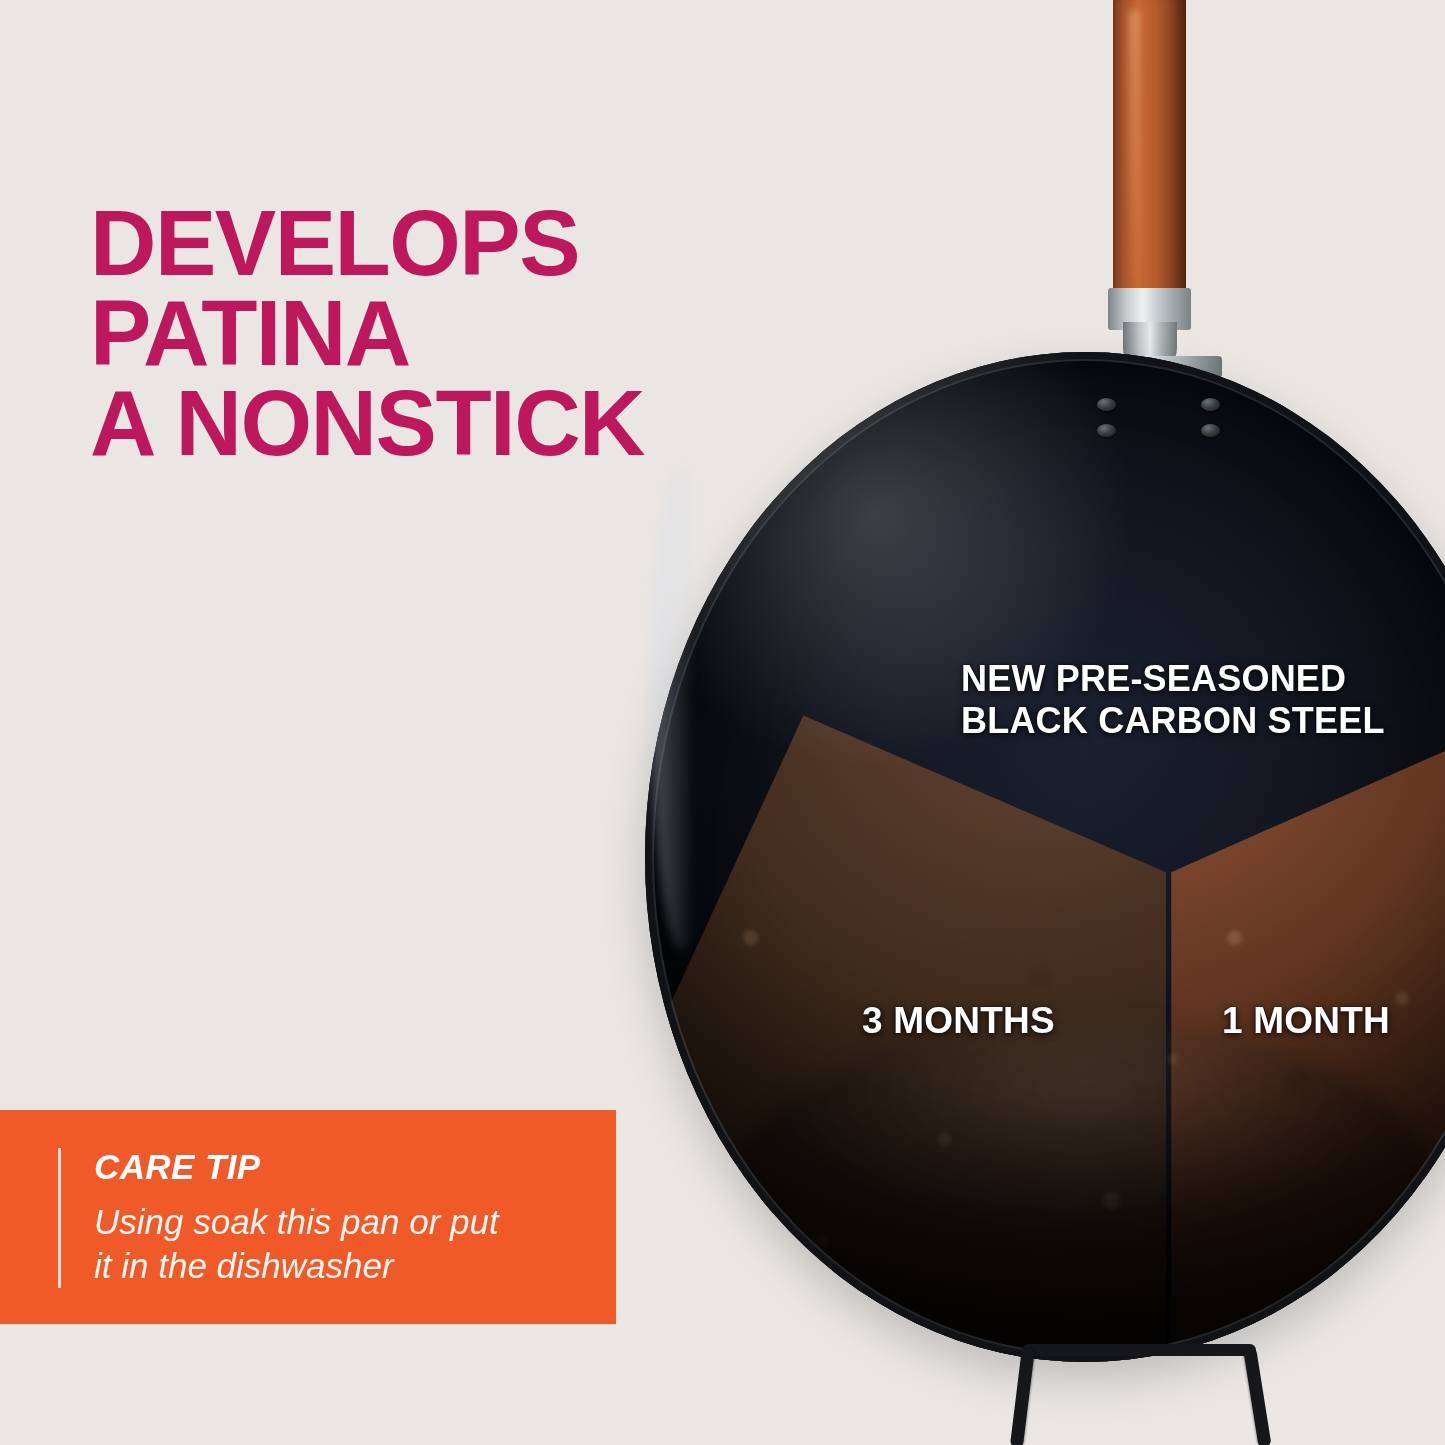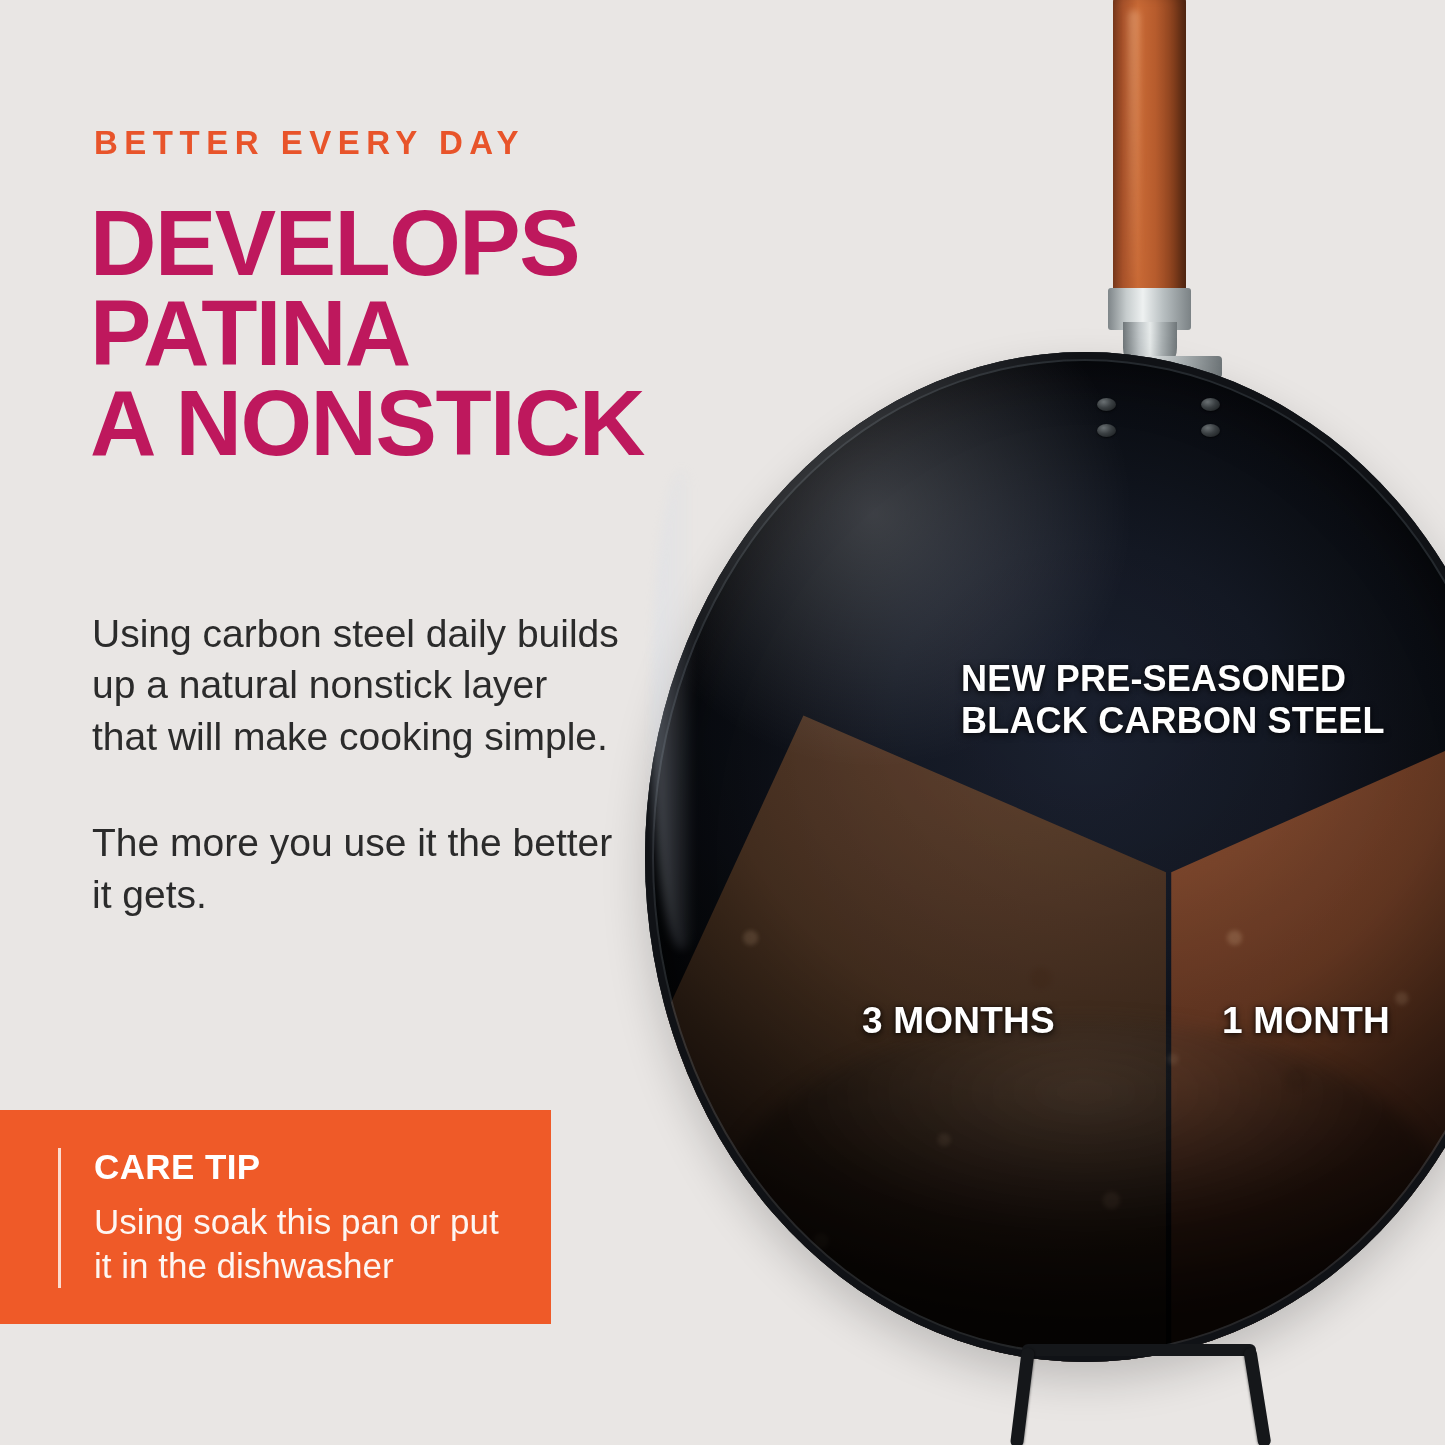--- a/index.html
+++ b/index.html
@@ -55,24 +55,25 @@
     font-weight: 300;
   }
   .body-copy p { margin: 0; }
   .body-copy p.second { margin-top: 55px; }
 
   
   .care-box {
     position: absolute;
     left: 0px;
     top: 1110px;
-    width: 551px;
+    width: 616px;
     height: 214px;
     background: #ef5a28;
     box-sizing: border-box;
+    font-style: italic;
   }
   .care-rule {
     position: absolute;
     left: 58px;
     top: 38px;
     width: 3px;
     height: 140px;
     background: rgba(255,255,255,0.78);
   }
   .care-title {
@@ -381,32 +382,27 @@
     <div class="leg right"></div>
   </div>
 
   <div class="pan-label label-main">
     <span>NEW PRE-SEASONED</span>
     <span>BLACK CARBON STEEL</span>
   </div>
   <div class="pan-label label-2months">3 MONTHS</div>
   <div class="pan-label label-1month">1 MONTH</div>
 
-  <div class="kicker">BETTER EVERY DAY</div>
 
   <div class="headline">
     <span class="hl-line">DEVELOPS</span>
     <span class="hl-line">PATINA</span>
     <span class="hl-line">A NONSTICK</span>
   </div>
 
-  <div class="body-copy">
-    <p class="first">Using carbon steel daily builds up a natural nonstick layer that will make cooking simple.</p>
-    <p class="second">The more you use it the better it gets.</p>
-  </div>
 
   <div class="care-box">
     <div class="care-rule"></div>
     <div class="care-title">CARE TIP</div>
     <div class="care-text">
       <p>Using soak this pan or put it in the dishwasher</p>
     </div>
   </div>
 
 </div>

